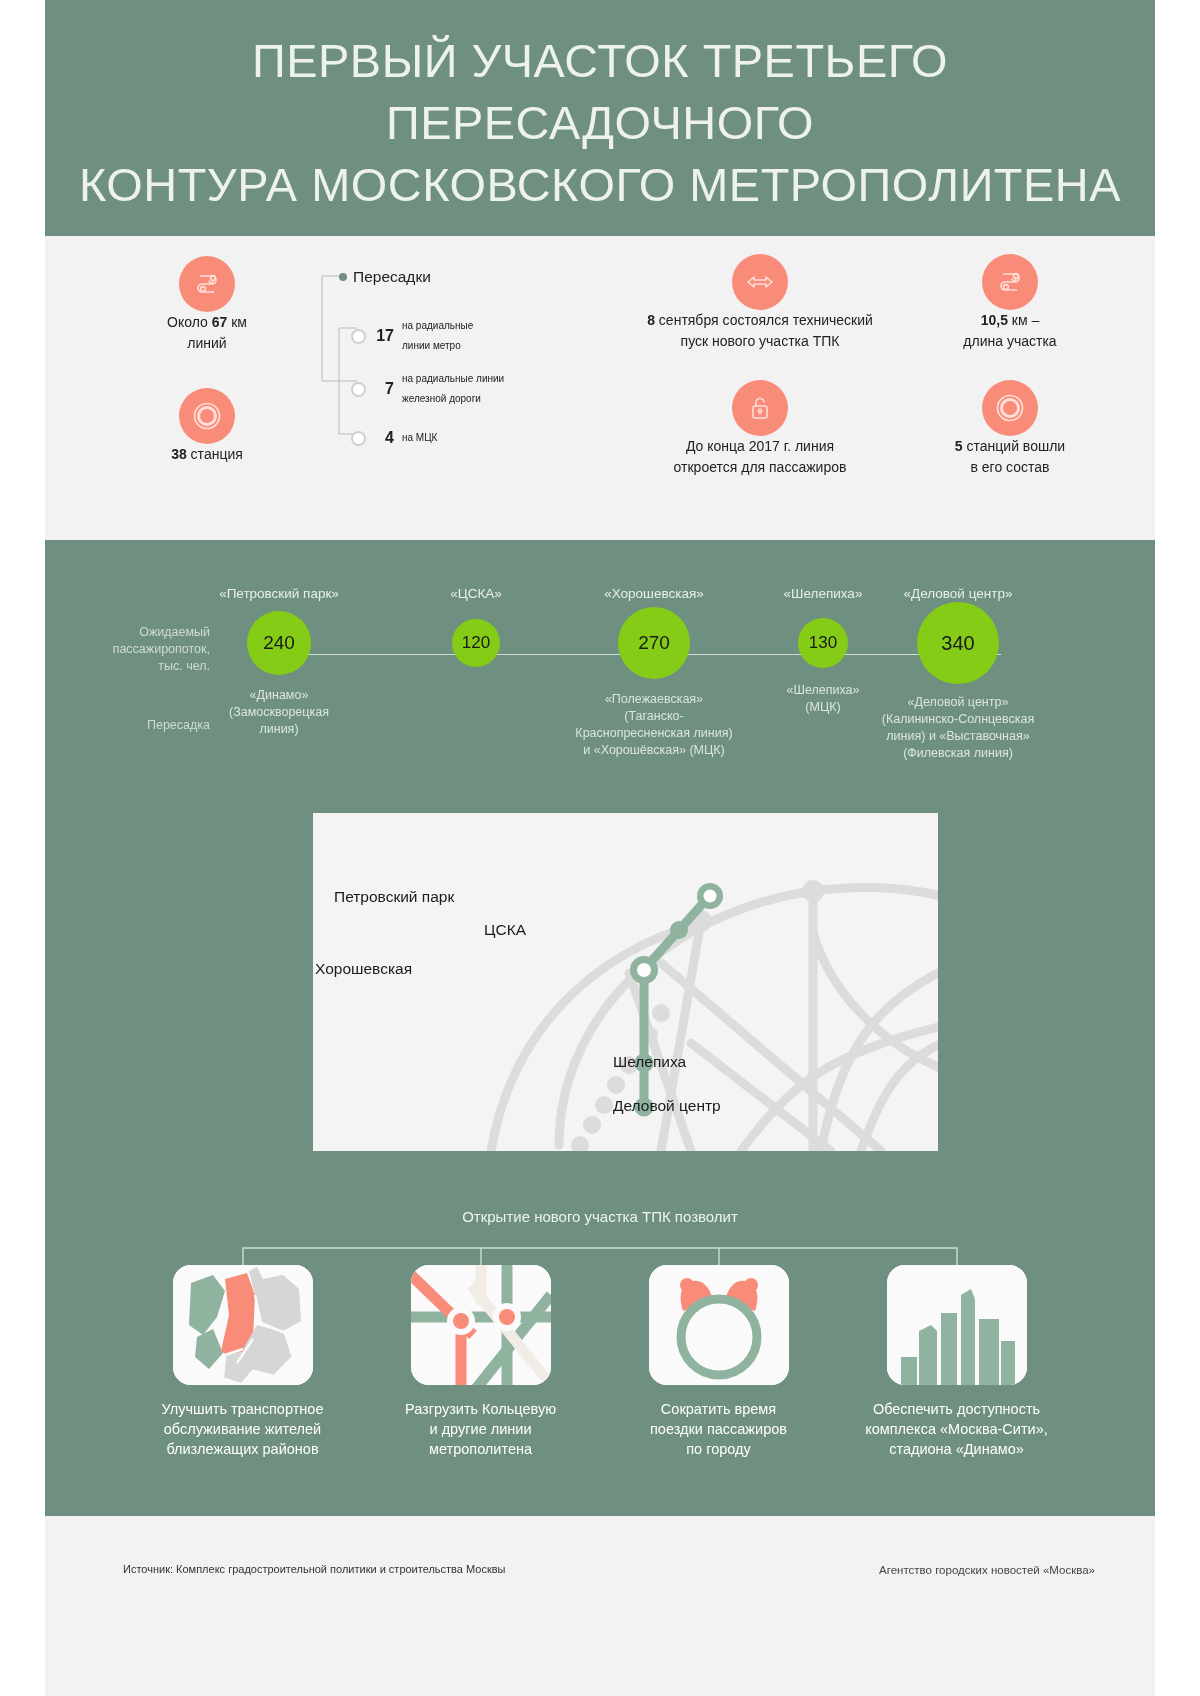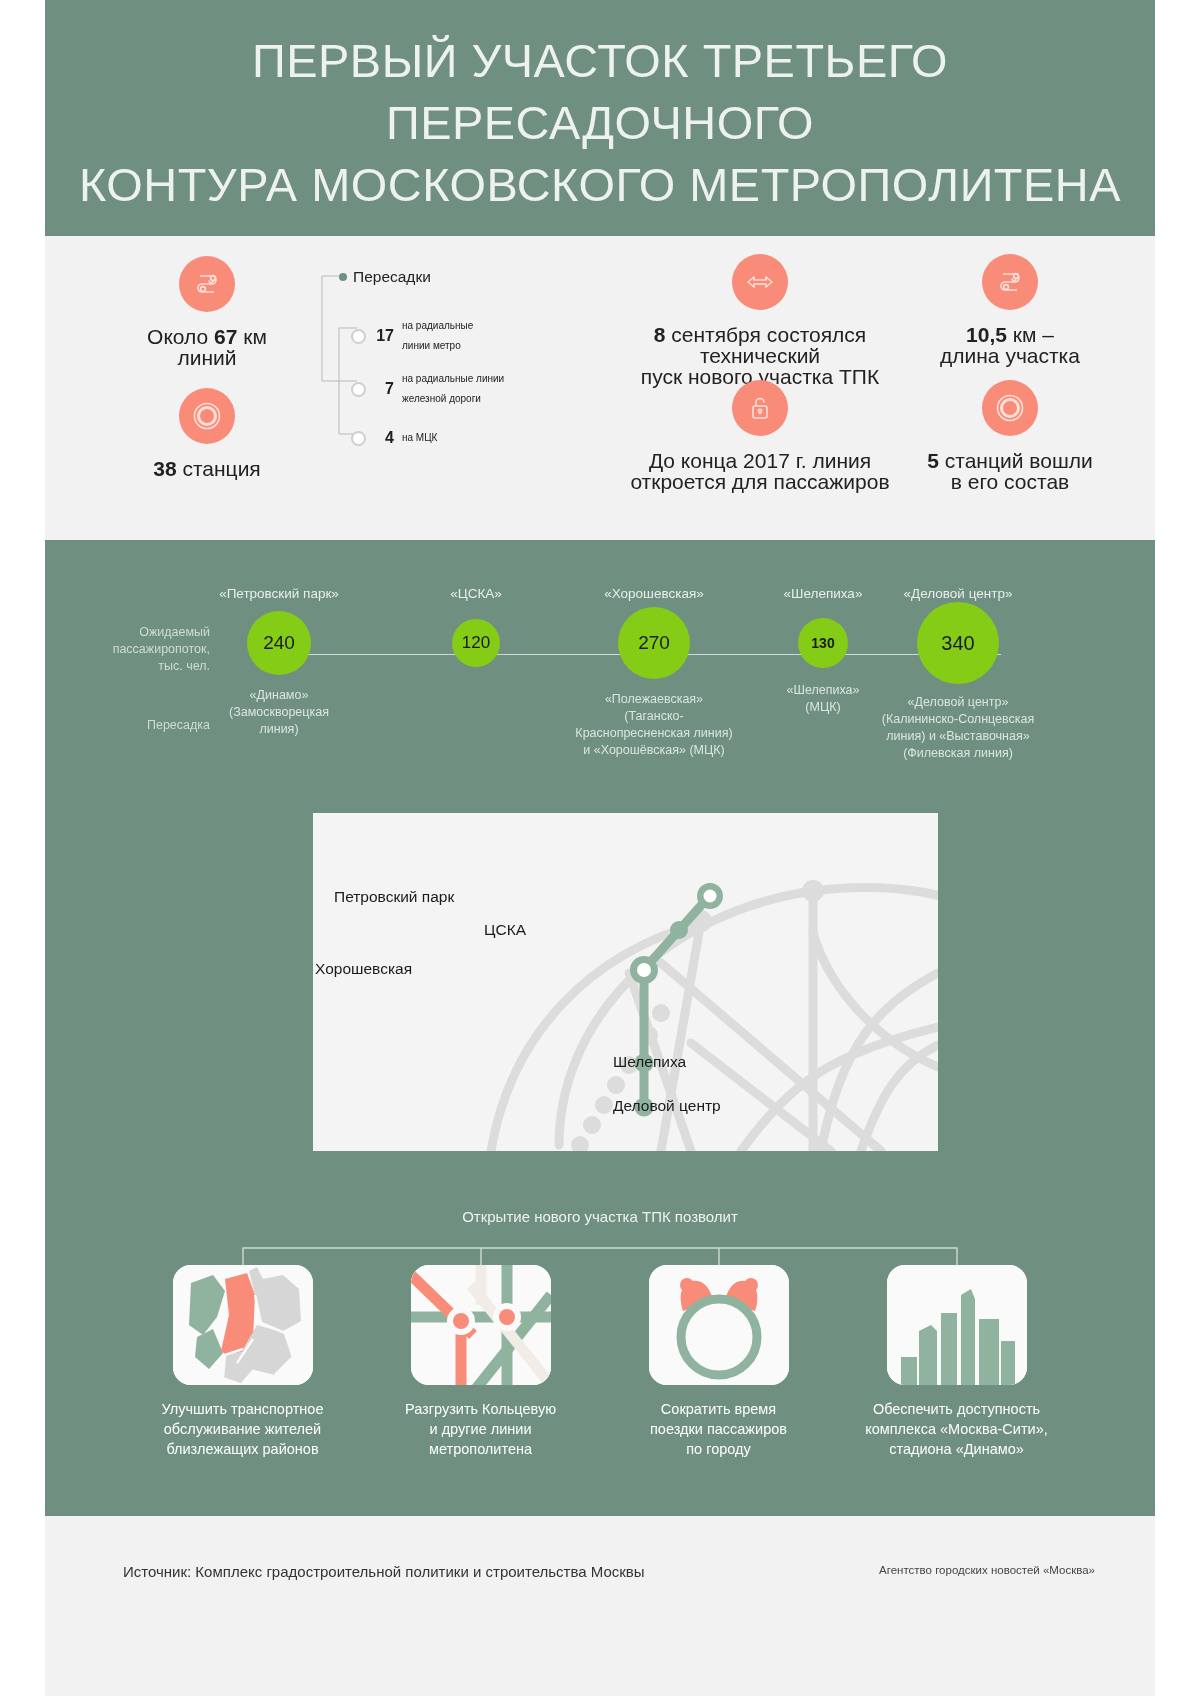--- a/index.html
+++ b/index.html
@@ -48,21 +48,21 @@
     position:relative;
   }
   .circ-icon{
     width:56px;height:56px;border-radius:50%;
     background:#f98b79;
     display:flex;align-items:center;justify-content:center;
   }
   .stat-left{position:absolute;left:72px;top:20px;width:180px;text-align:center;}
   .stat-left .circ-icon{margin:0 auto;}
   .stat-cap{
-    margin-top:14px;color:#222;font-size:21px;line-height:21px;
+    color:#222;font-size:14px;line-height:21px;
   }
   .stat-cap b{font-weight:700;}
 
   .stat-block2{position:absolute;left:72px;top:152px;width:180px;text-align:center;}
   .stat-block2 .circ-icon{margin:0 auto;}
 
   
   .tree{position:absolute;left:272px;top:30px;width:290px;font-size:15.5px;color:#222;}
   .tree-head{display:flex;align-items:center;gap:6px;}
   .dot-green{width:8px;height:8px;border-radius:50%;background:#6f9080;display:inline-block;}
@@ -125,21 +125,21 @@
   }
   .ben-cap{
     margin-top:14px;color:#ffffff;font-size:14.5px;line-height:20px;
   }
 
   
   .footer{
     position:absolute;top:1516px;left:0;width:1110px;height:180px;
     background:#f2f2f2;
   }
-  .footer-src{position:absolute;left:78px;top:47px;color:#333;font-size:15px;}
+  .footer-src{position:absolute;left:78px;top:47px;color:#333;font-size:11px;}
   .footer-ag{position:absolute;right:60px;top:48px;color:#444;font-size:11.5px;}
 </style>
 </head>
 <body>
 
 <div class="page">
 
   <div class="header">
     <div class="title">ПЕРВЫЙ УЧАСТОК ТРЕТЬЕГО ПЕРЕСАДОЧНОГО
 КОНТУРА МОСКОВСКОГО МЕТРОПОЛИТЕНА</div>
@@ -290,21 +290,21 @@
       <div class="st-name">«Хорошевская»</div>
       <div class="st-circle" style="width:72px;height:72px;margin-top:6px;">270</div>
       <div class="st-transfer" style="white-space:pre-line;margin-top:12px;">«Полежаевская»
 (Таганско-
 Краснопресненская линия)
 и «Хорошёвская» (МЦК)</div>
     </div>
 
     <div class="st" style="left:714px;top:46px;width:128px;">
       <div class="st-name">«Шелепиха»</div>
-      <div class="st-circle" style="width:50px;height:50px;margin-top:17px;font-size:14px;font-weight:bold;">130</div>
+      <div class="st-circle" style="width:50px;height:50px;margin-top:17px;font-size:17px;">130</div>
       <div class="st-transfer" style="white-space:pre-line;margin-top:14px;">«Шелепиха»
 (МЦК)</div>
     </div>
 
     <div class="st" style="left:800px;top:46px;width:226px;">
       <div class="st-name">«Деловой центр»</div>
       <div class="st-circle" style="width:82px;height:82px;margin-top:1px;font-size:20px;">340</div>
       <div class="st-transfer" style="white-space:pre-line;margin-top:10px;">«Деловой центр»
 (Калининско-Солнцевская
 линия) и «Выставочная»

